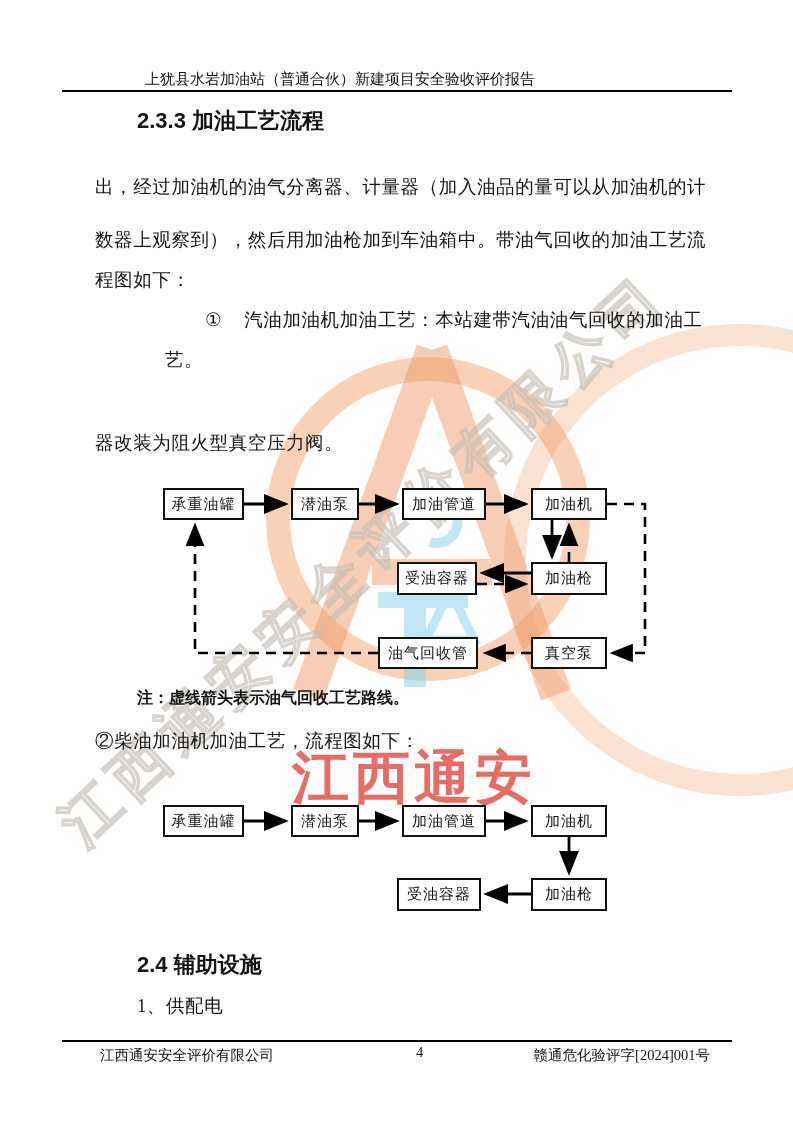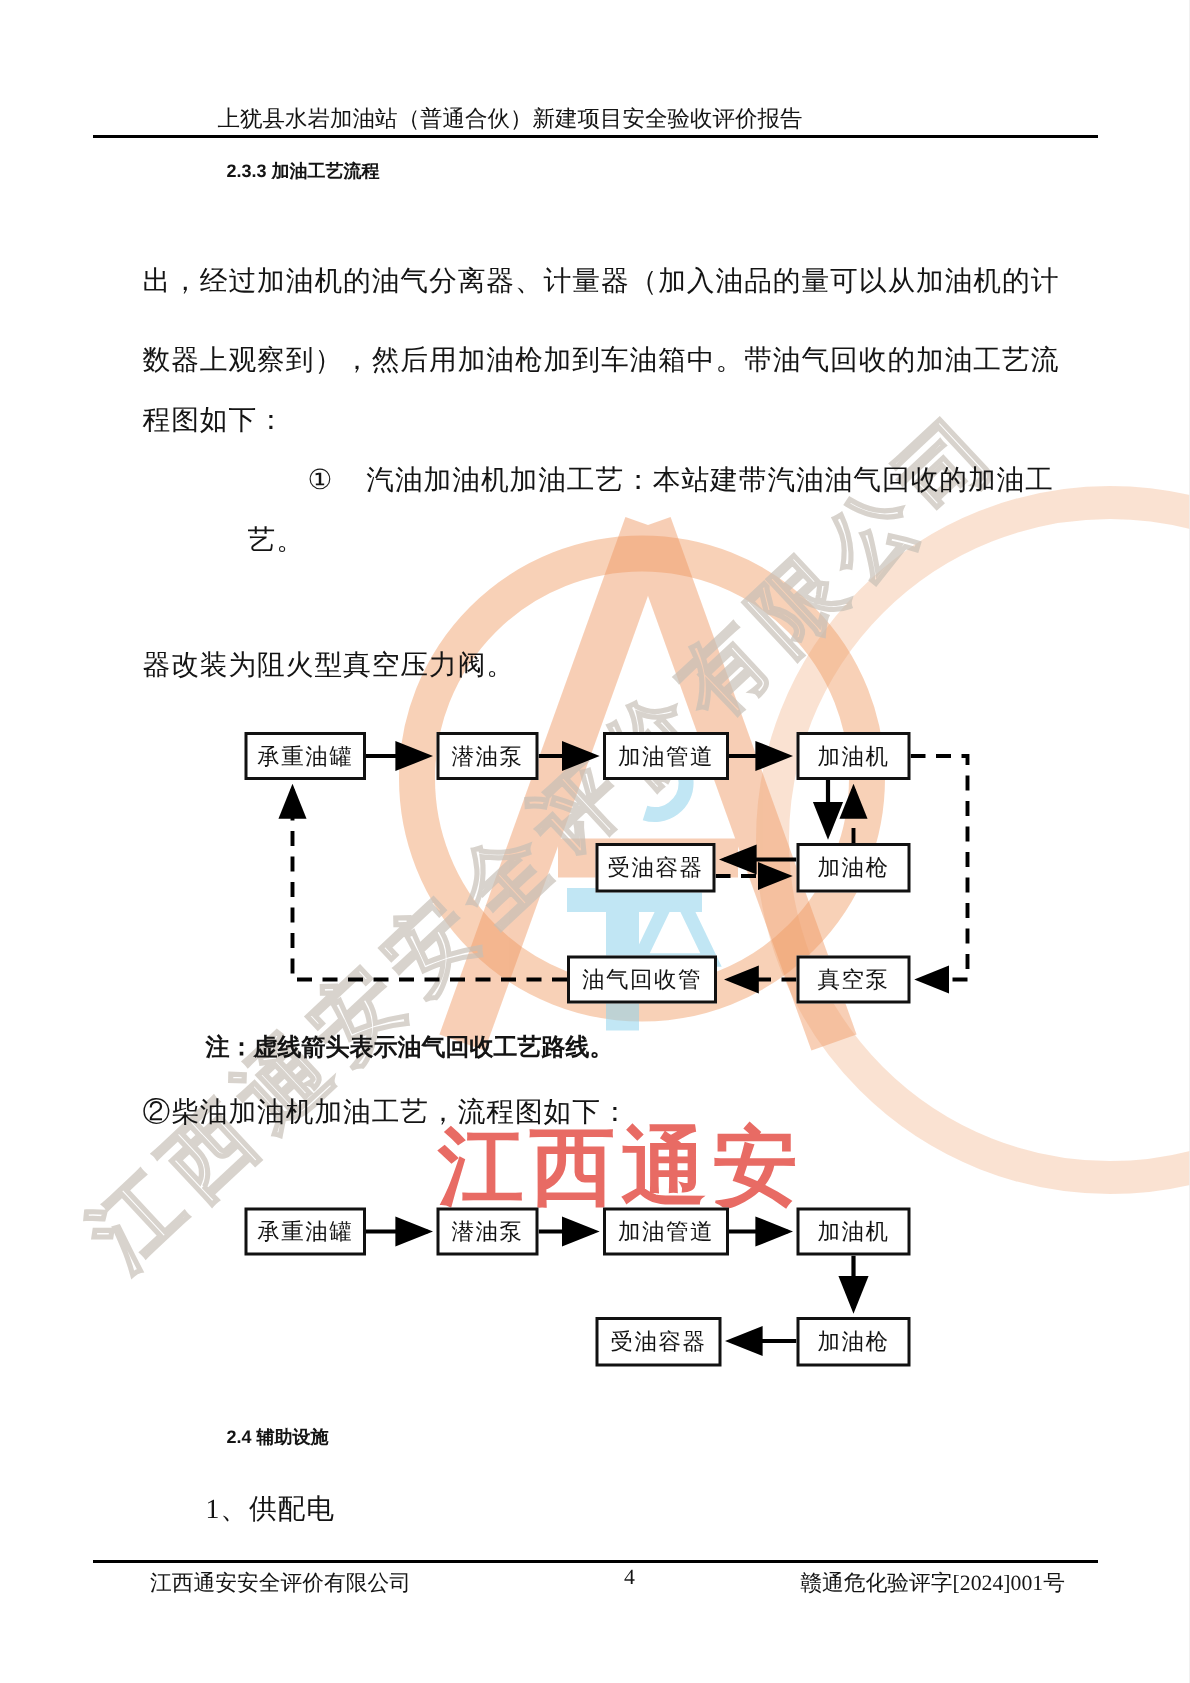--- a/index.html
+++ b/index.html
@@ -20,21 +20,21 @@
   .wm-red{
     position:absolute;left:292px;top:740px;font-size:57px;font-weight:bold;
     letter-spacing:4px;color:rgba(224,58,48,.75);white-space:nowrap;
     font-family:"Liberation Sans","DejaVu Sans",sans-serif;
   }
   
   .content{position:absolute;inset:0;z-index:1;}
   .header-line{position:absolute;left:62px;top:90px;width:670px;height:2px;background:#000;}
   .footer-line{position:absolute;left:62px;top:1040px;width:670px;height:1.5px;background:#000;}
   .htext{font-size:15px;}
-  .h1{font-size:12px;font-weight:bold;font-family:"Liberation Sans","DejaVu Sans",sans-serif;margin-left:14px;}
+  .h1{font-size:22px;font-weight:bold;font-family:"Liberation Sans","DejaVu Sans",sans-serif;}
   .body-line{font-size:18.5px;letter-spacing:.6px;}
   .note-line{font-size:16px;font-weight:bold;font-family:"Liberation Sans","DejaVu Sans",sans-serif;}
   .foot-text{font-size:14.5px;}
   .flow{position:absolute;left:95px;}
   .fbox{
     position:absolute;box-sizing:border-box;border:2px solid #111;background:#fff;
     display:flex;align-items:center;justify-content:center;
     font-size:15px;letter-spacing:1px;
   }
   .flow svg{position:absolute;left:0;top:0;}

